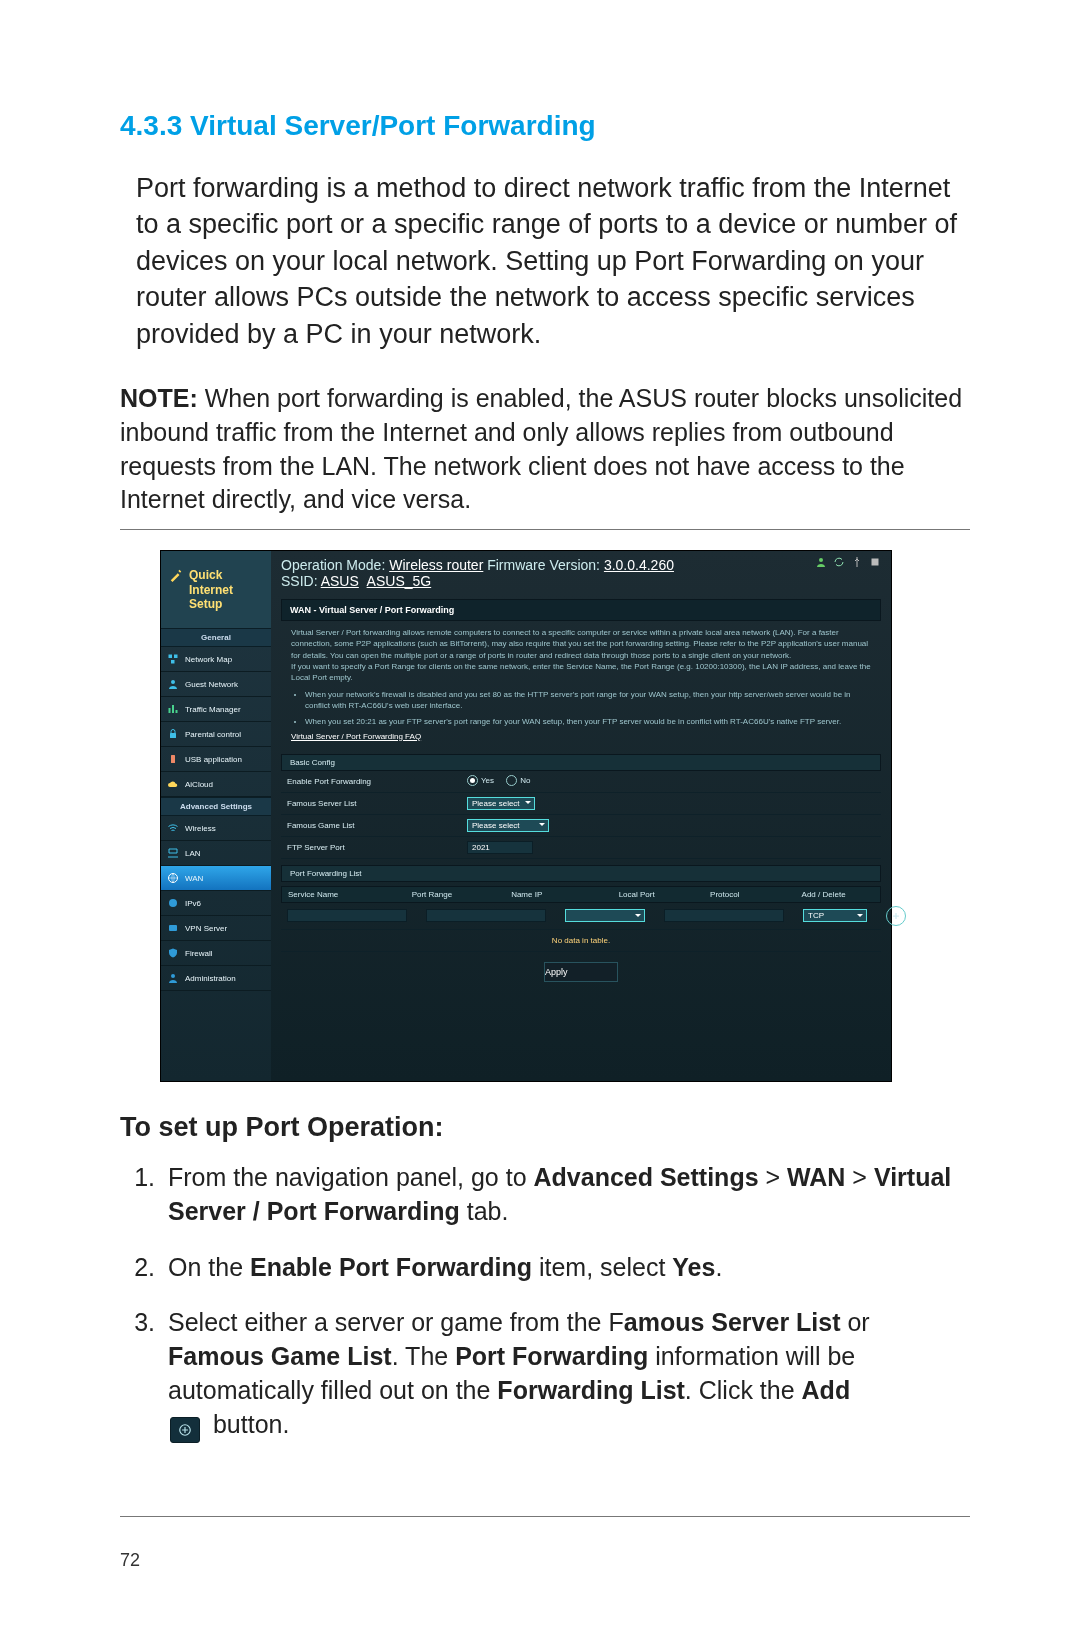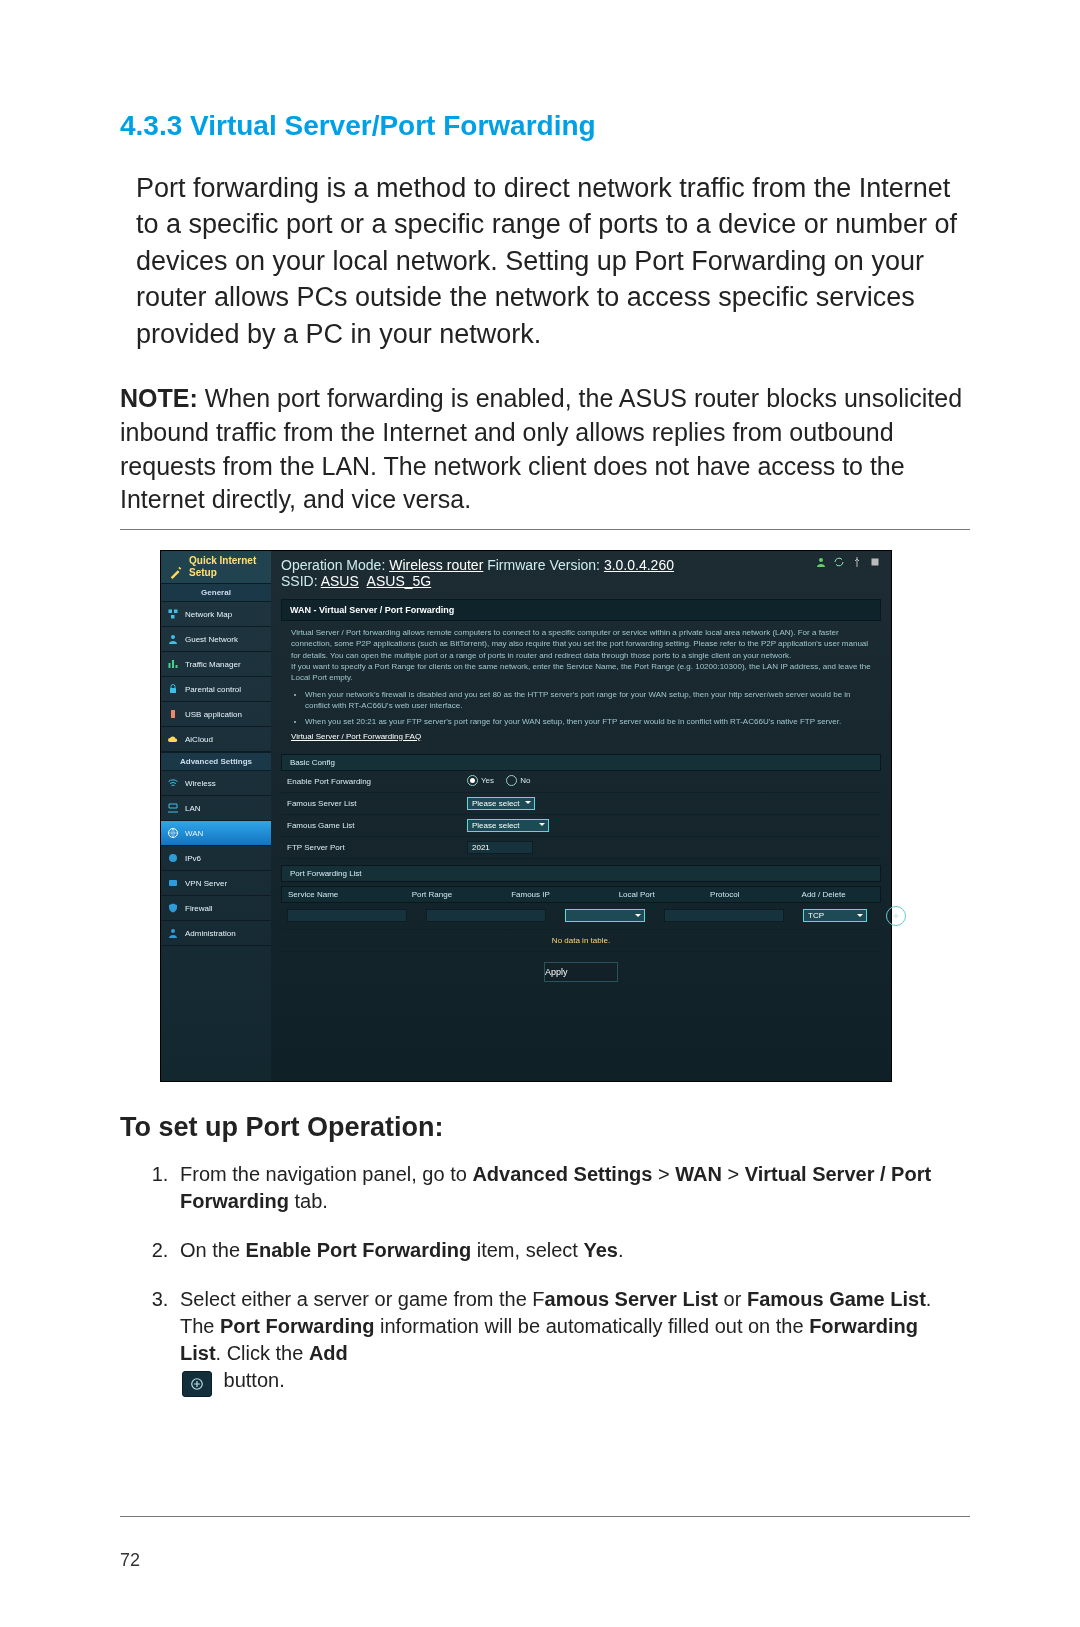--- a/index.html
+++ b/index.html
@@ -1,30 +1,30 @@
 <!DOCTYPE html>
 <html><head>
 <meta charset="utf-8">
 <style>
 html,body{margin:0;padding:0;background:#fff;font-family:"Segoe UI",Arial,sans-serif;color:#222}
 .page{width:1080px;height:1627px;position:relative;box-sizing:border-box;padding:110px 110px 60px 120px}
 .sec-title{color:#00A0E6;font-weight:700;font-size:28px;margin:0 0 28px 0}
 .body-p{font-size:27px;line-height:1.35;margin:0 0 30px 16px}
 .note-p{font-size:25px;line-height:1.35;margin:0 0 12px 0}
 .sub-h{font-size:27px;font-weight:700;margin:30px 0 18px 0}
-.steps{font-size:20px;line-height:1.35;margin:12px;padding:0 0 0 42px}
+.steps{font-size:25px;line-height:1.35;margin:0;padding:0 0 0 42px}
 .steps li{margin:0 0 22px 0;padding-left:6px}
 .steps b{font-weight:700}
 hr{border:none;border-top:1px solid #777;margin:12px 0 20px 0}
 .bullet-icon{display:inline-flex;width:28px;height:24px;background:#132f3b;border:1px solid #0b1e26;border-radius:3px;align-items:center;justify-content:center;vertical-align:-4px;margin:0 6px 0 2px}
 .bullet-icon svg{display:block}
 .pgnum{position:absolute;left:120px;bottom:56px;font-size:18px;color:#333}
 .shot{margin:0 0 24px 40px;width:730px;height:530px;background:linear-gradient(#1d2c33,#0f2026);border:1px solid #000;position:relative;font-family:Verdana,Arial,sans-serif;color:#cfe8ee;font-size:9px}
 .shot .sidebar{position:absolute;left:0;top:0;bottom:0;width:110px;background:linear-gradient(#1f3540,#13272f)}
-.shot .qis{display:flex;align-items:flex-end;gap:6px;padding:4px 8px;color:#ffe073;font-weight:700;background:#214350;line-height:1.2;font-size:10px}
+.shot .qis{display:flex;align-items:flex-start;gap:6px;padding:17px 8px;color:#ffe073;font-weight:700;background:#214350;line-height:1.2;font-size:12px}
 .shot .qis svg{flex:0 0 auto}
 .shot .navhead{background:#1a3847;color:#cde;font-weight:700;text-align:center;padding:4px 0;font-size:8px;border-top:1px solid #0b1e26;border-bottom:1px solid #0b1e26}
 .shot .navitem{display:flex;align-items:center;gap:6px;padding:6px 6px;border-bottom:1px solid #0c1c22;cursor:pointer;font-size:8px}
 .shot .navitem span.lbl{color:#e9f6fb}
 .shot .navitem.active{background:linear-gradient(#2fa6e9,#1373bf);color:#fff}
 .shot .navitem svg{flex:0 0 auto}
 .shot .content{position:absolute;left:110px;right:0;top:0;bottom:0;padding:6px 10px 10px 10px}
 .shot .topbar{font-size:14px;color:#cdecee;margin-bottom:10px}
 .shot .topbar .link{text-decoration:underline;color:#fff}
 .shot .statusicons{position:absolute;right:10px;top:5px;display:flex;gap:6px;align-items:center}
@@ -227,21 +227,21 @@
       <div class="formrow">
         <div class="flbl">FTP Server Port</div>
         <div class="fval"><input class="tx" value="2021" style=""></div>
       </div>
 
       <div class="section-sub">Port Forwarding List</div>
       <div class="pftable">
         <div class="pfhead">
           <span>Service Name</span>
           <span>Port Range</span>
-          <span>Famous IP</span>
+          <span>Name IP</span>
           <span>Local Port</span>
           <span>Protocol</span>
           <span>Add / Delete</span>
         </div>
         <div class="pfrow">
           <input class="tx" style="width: auto;">
           <input class="tx" style="width: auto;">
           <span class="sel" style="width:60px">&nbsp;</span>
           <input class="tx" style="width: auto;">
           <span class="sel">TCP</span>

